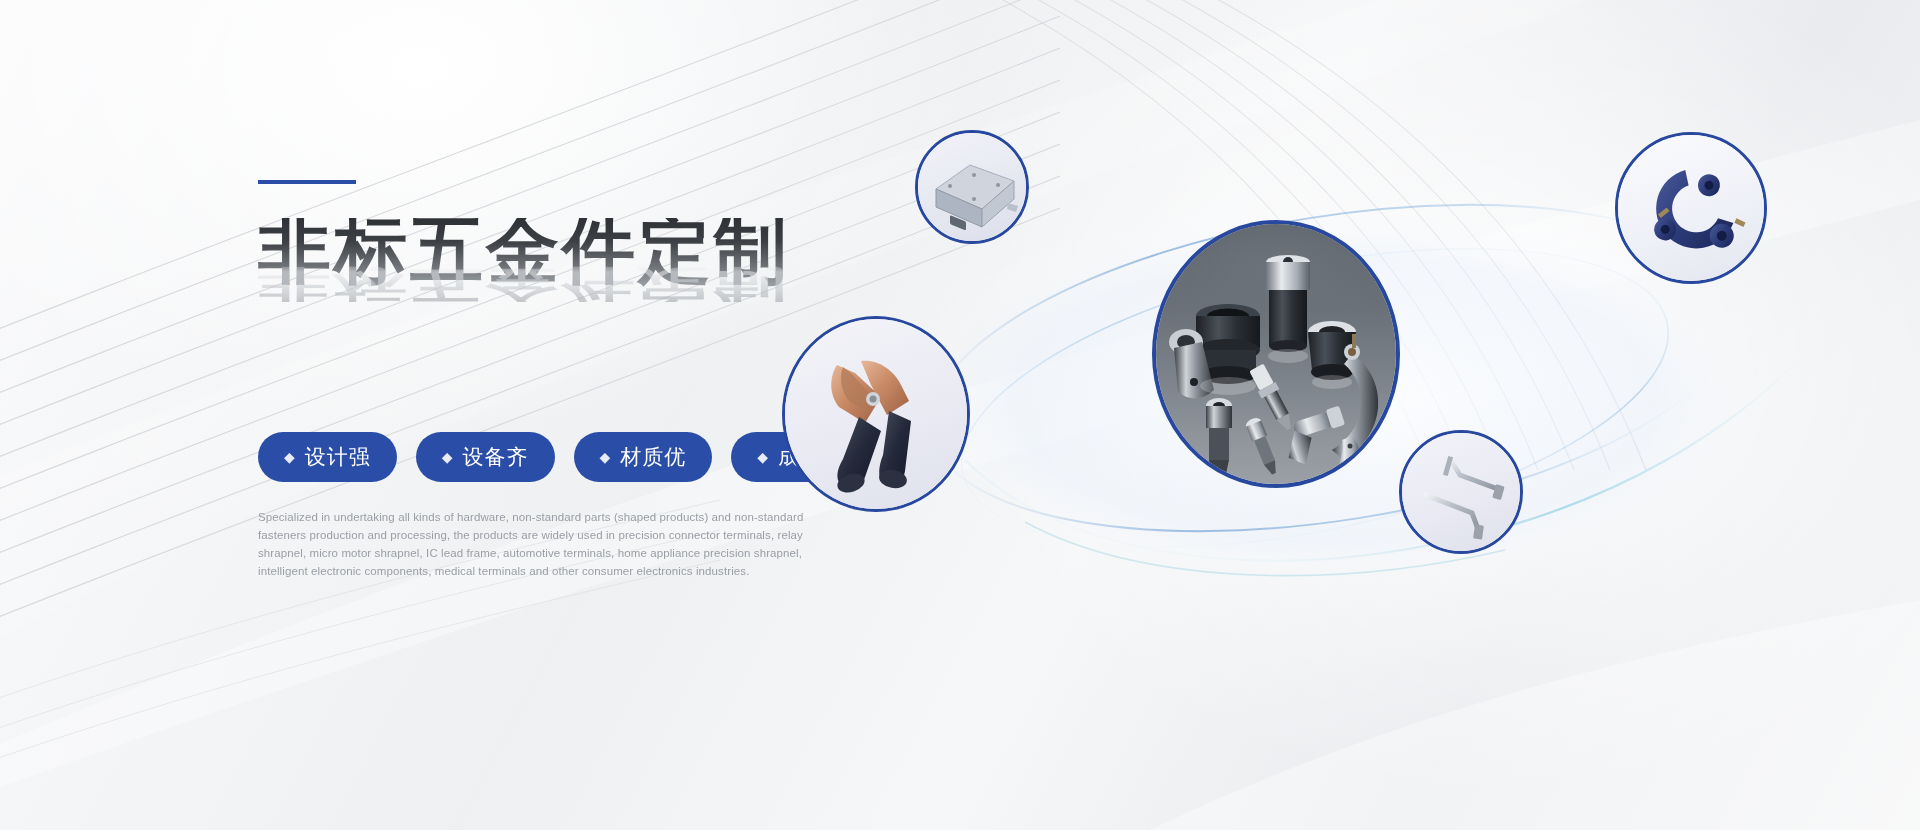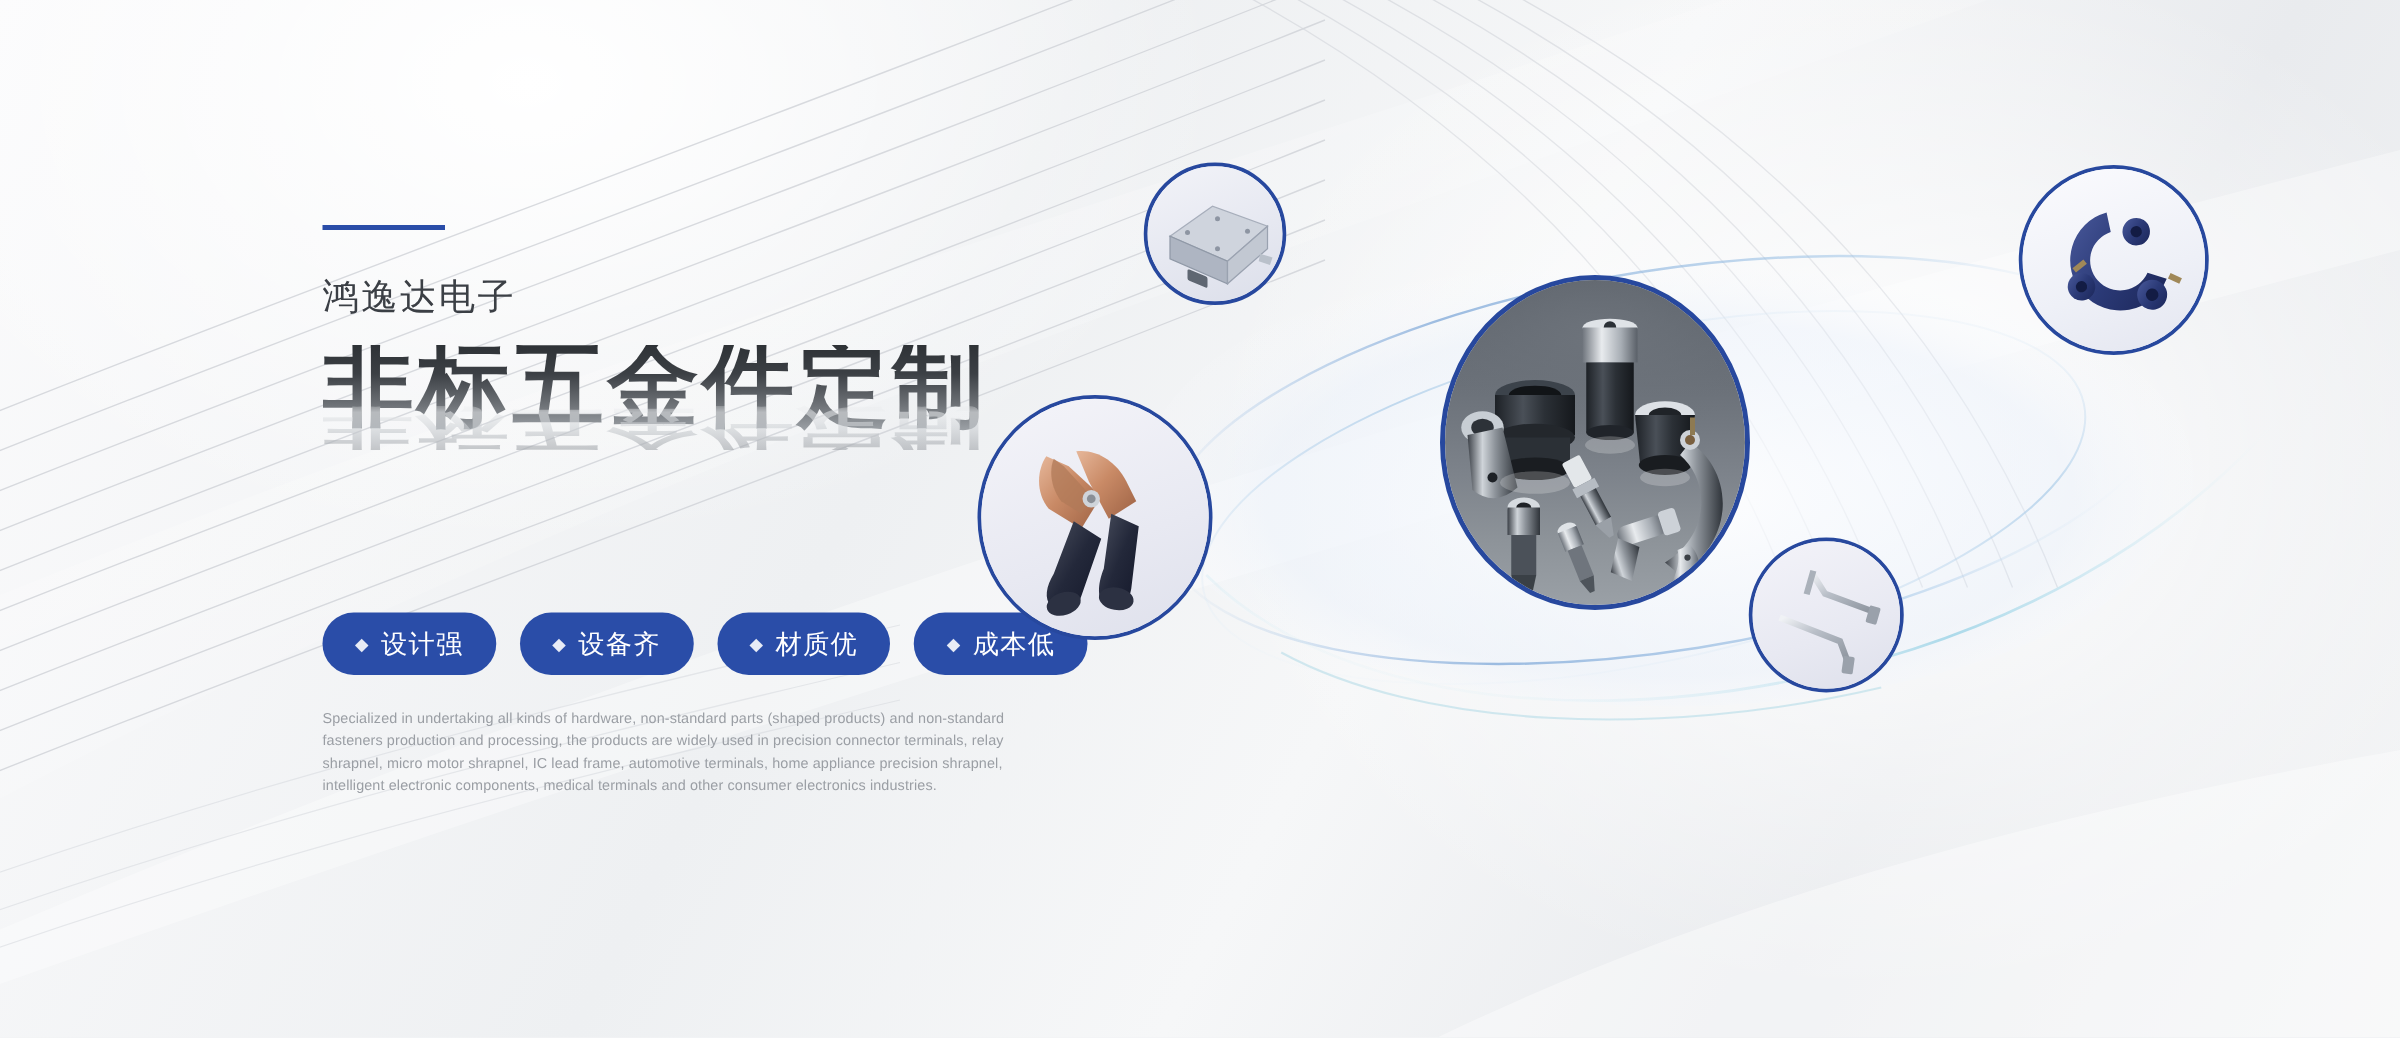--- a/index.html
+++ b/index.html
@@ -171,21 +171,20 @@
       <path d="M -200,770 C 140,640 380,580 720,500"></path>
     </g>
 
     <path d="M 1150,830 C 1420,700 1700,640 1920,600 L 1920,830 Z" fill="#ffffff" opacity=".4"></path>
   </svg>
 
   <div class="left-col">
 
     <div class="accent-rule"></div>
 
-    <div class="brand-name">鸿逸达电子</div>
 
     <div class="headline-wrap">
       <div class="headline">非标五金件定制</div>
       <div class="headline-reflection">非标五金件定制</div>
     </div>
 
     <div class="badge-row">
       <div class="badge">
         <span class="diamond">◆</span>
         <span>设计强</span>

